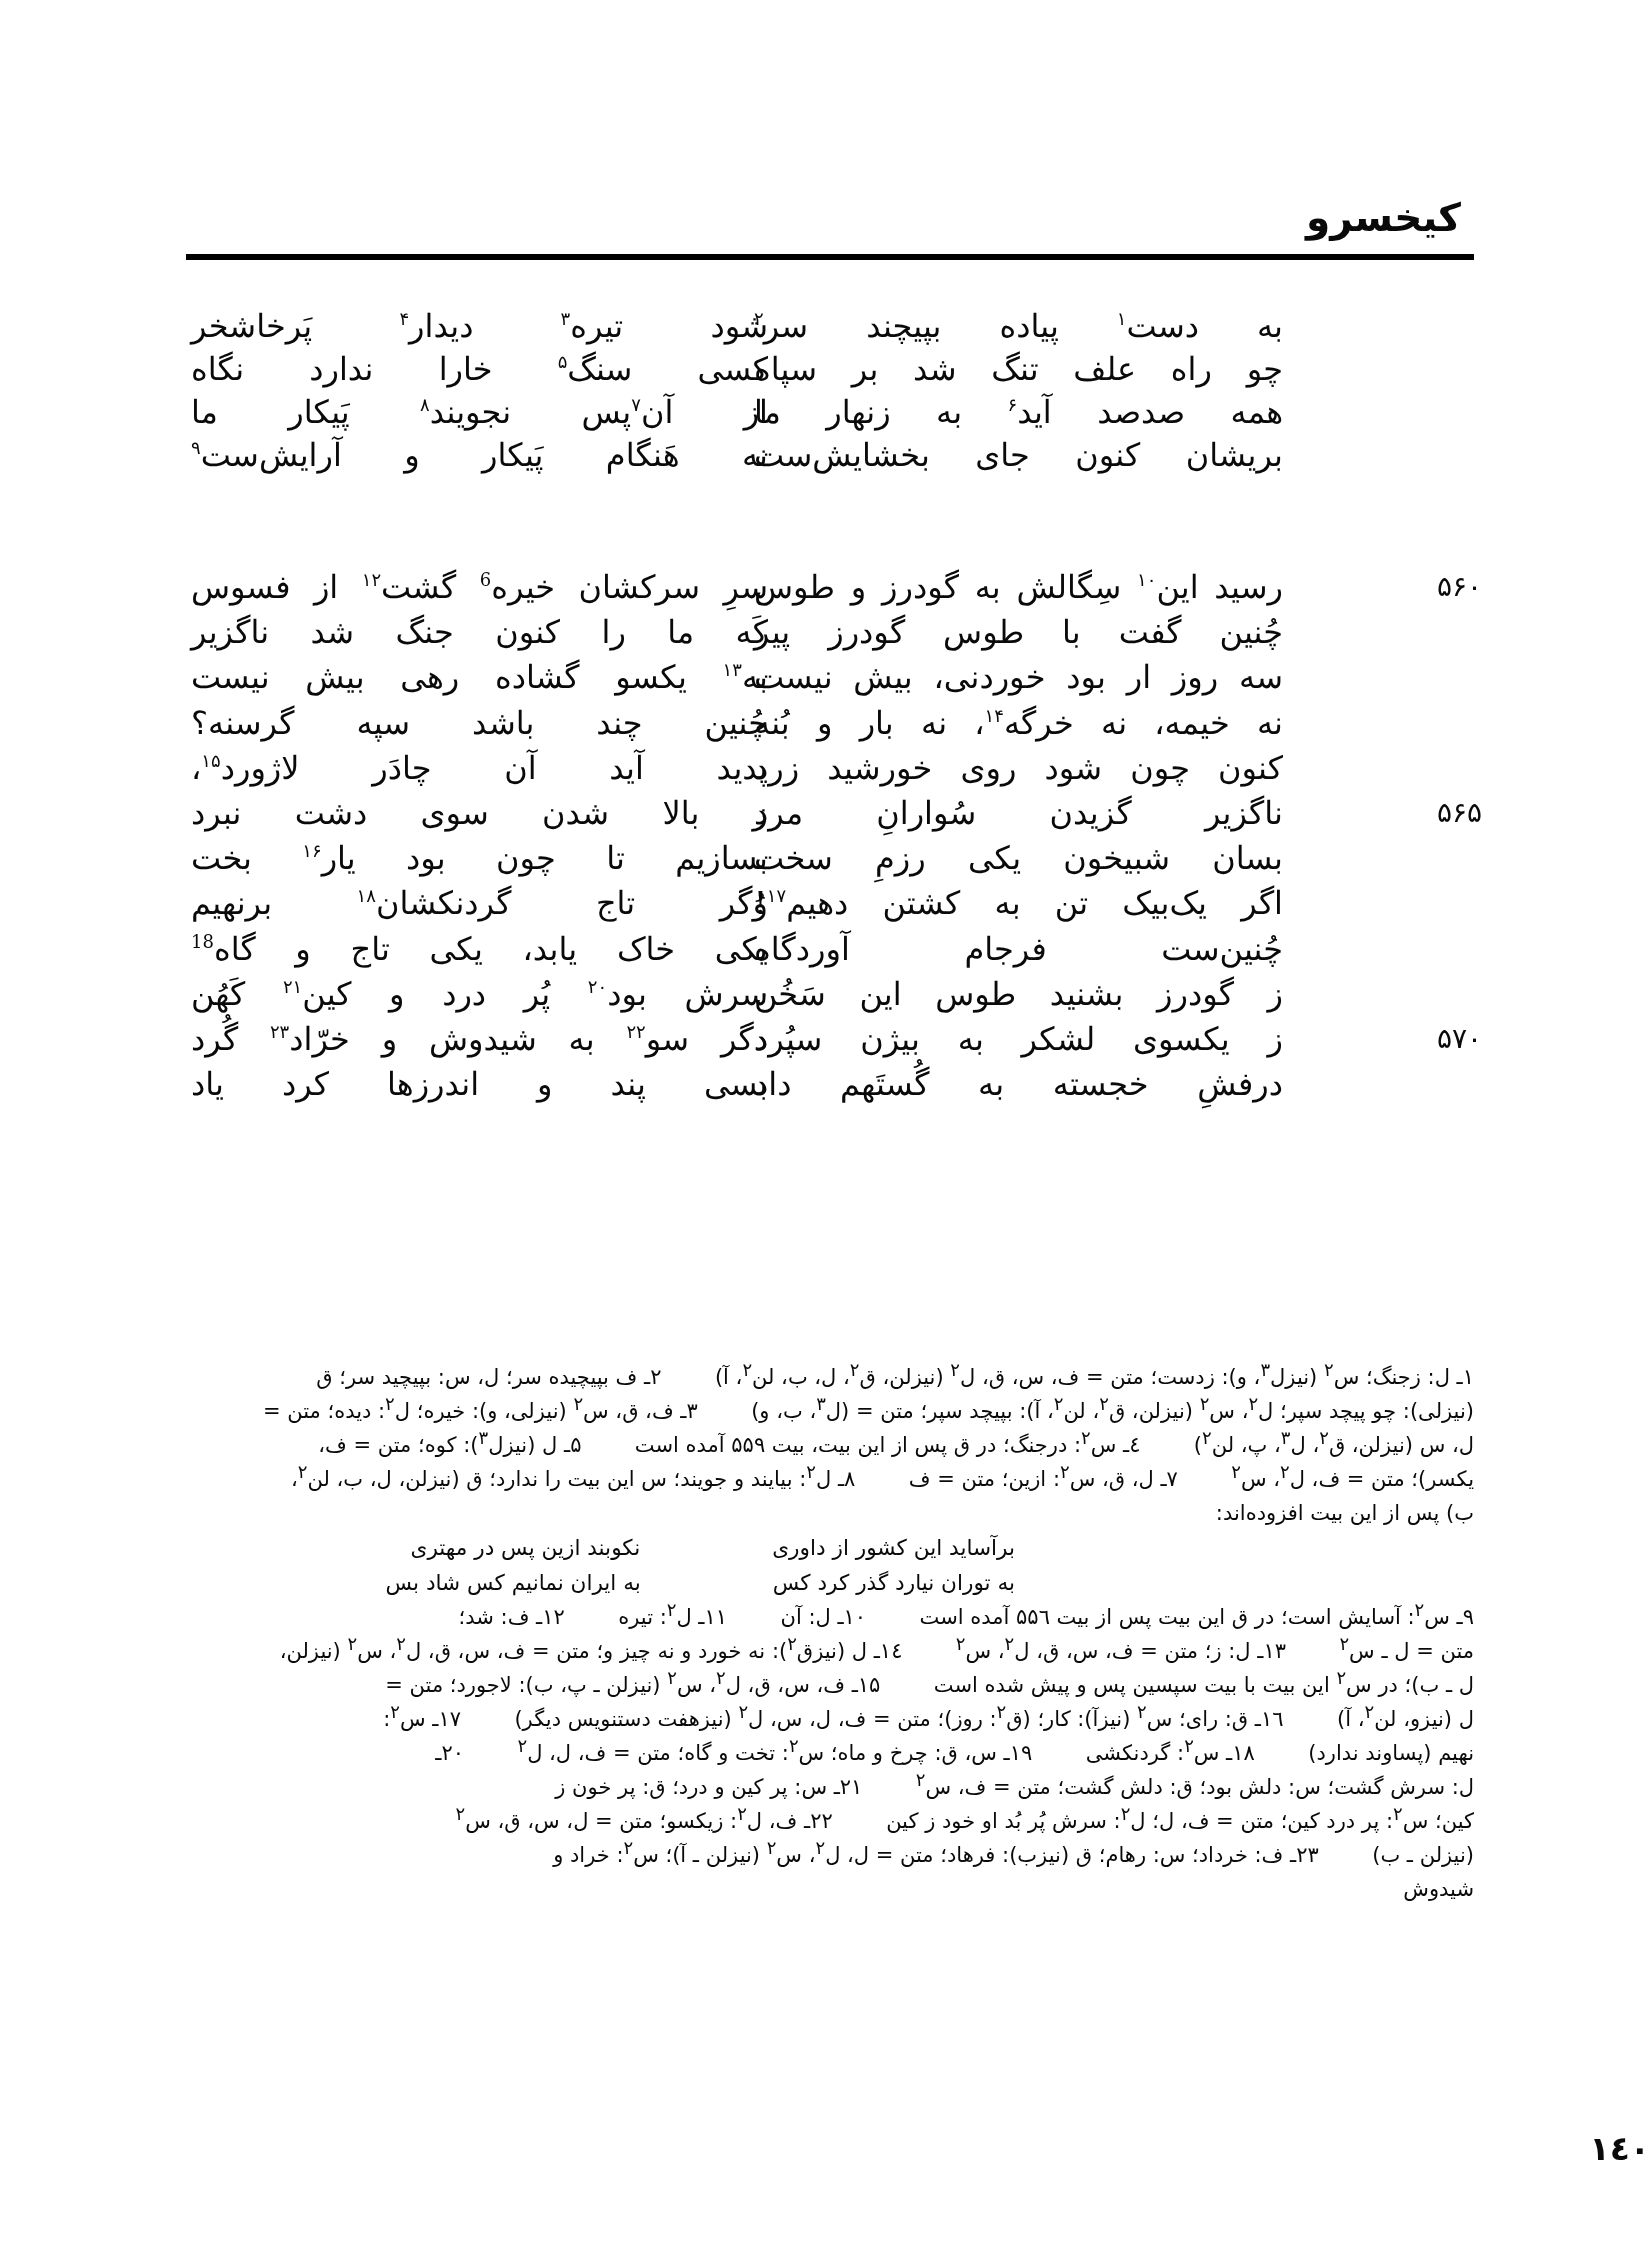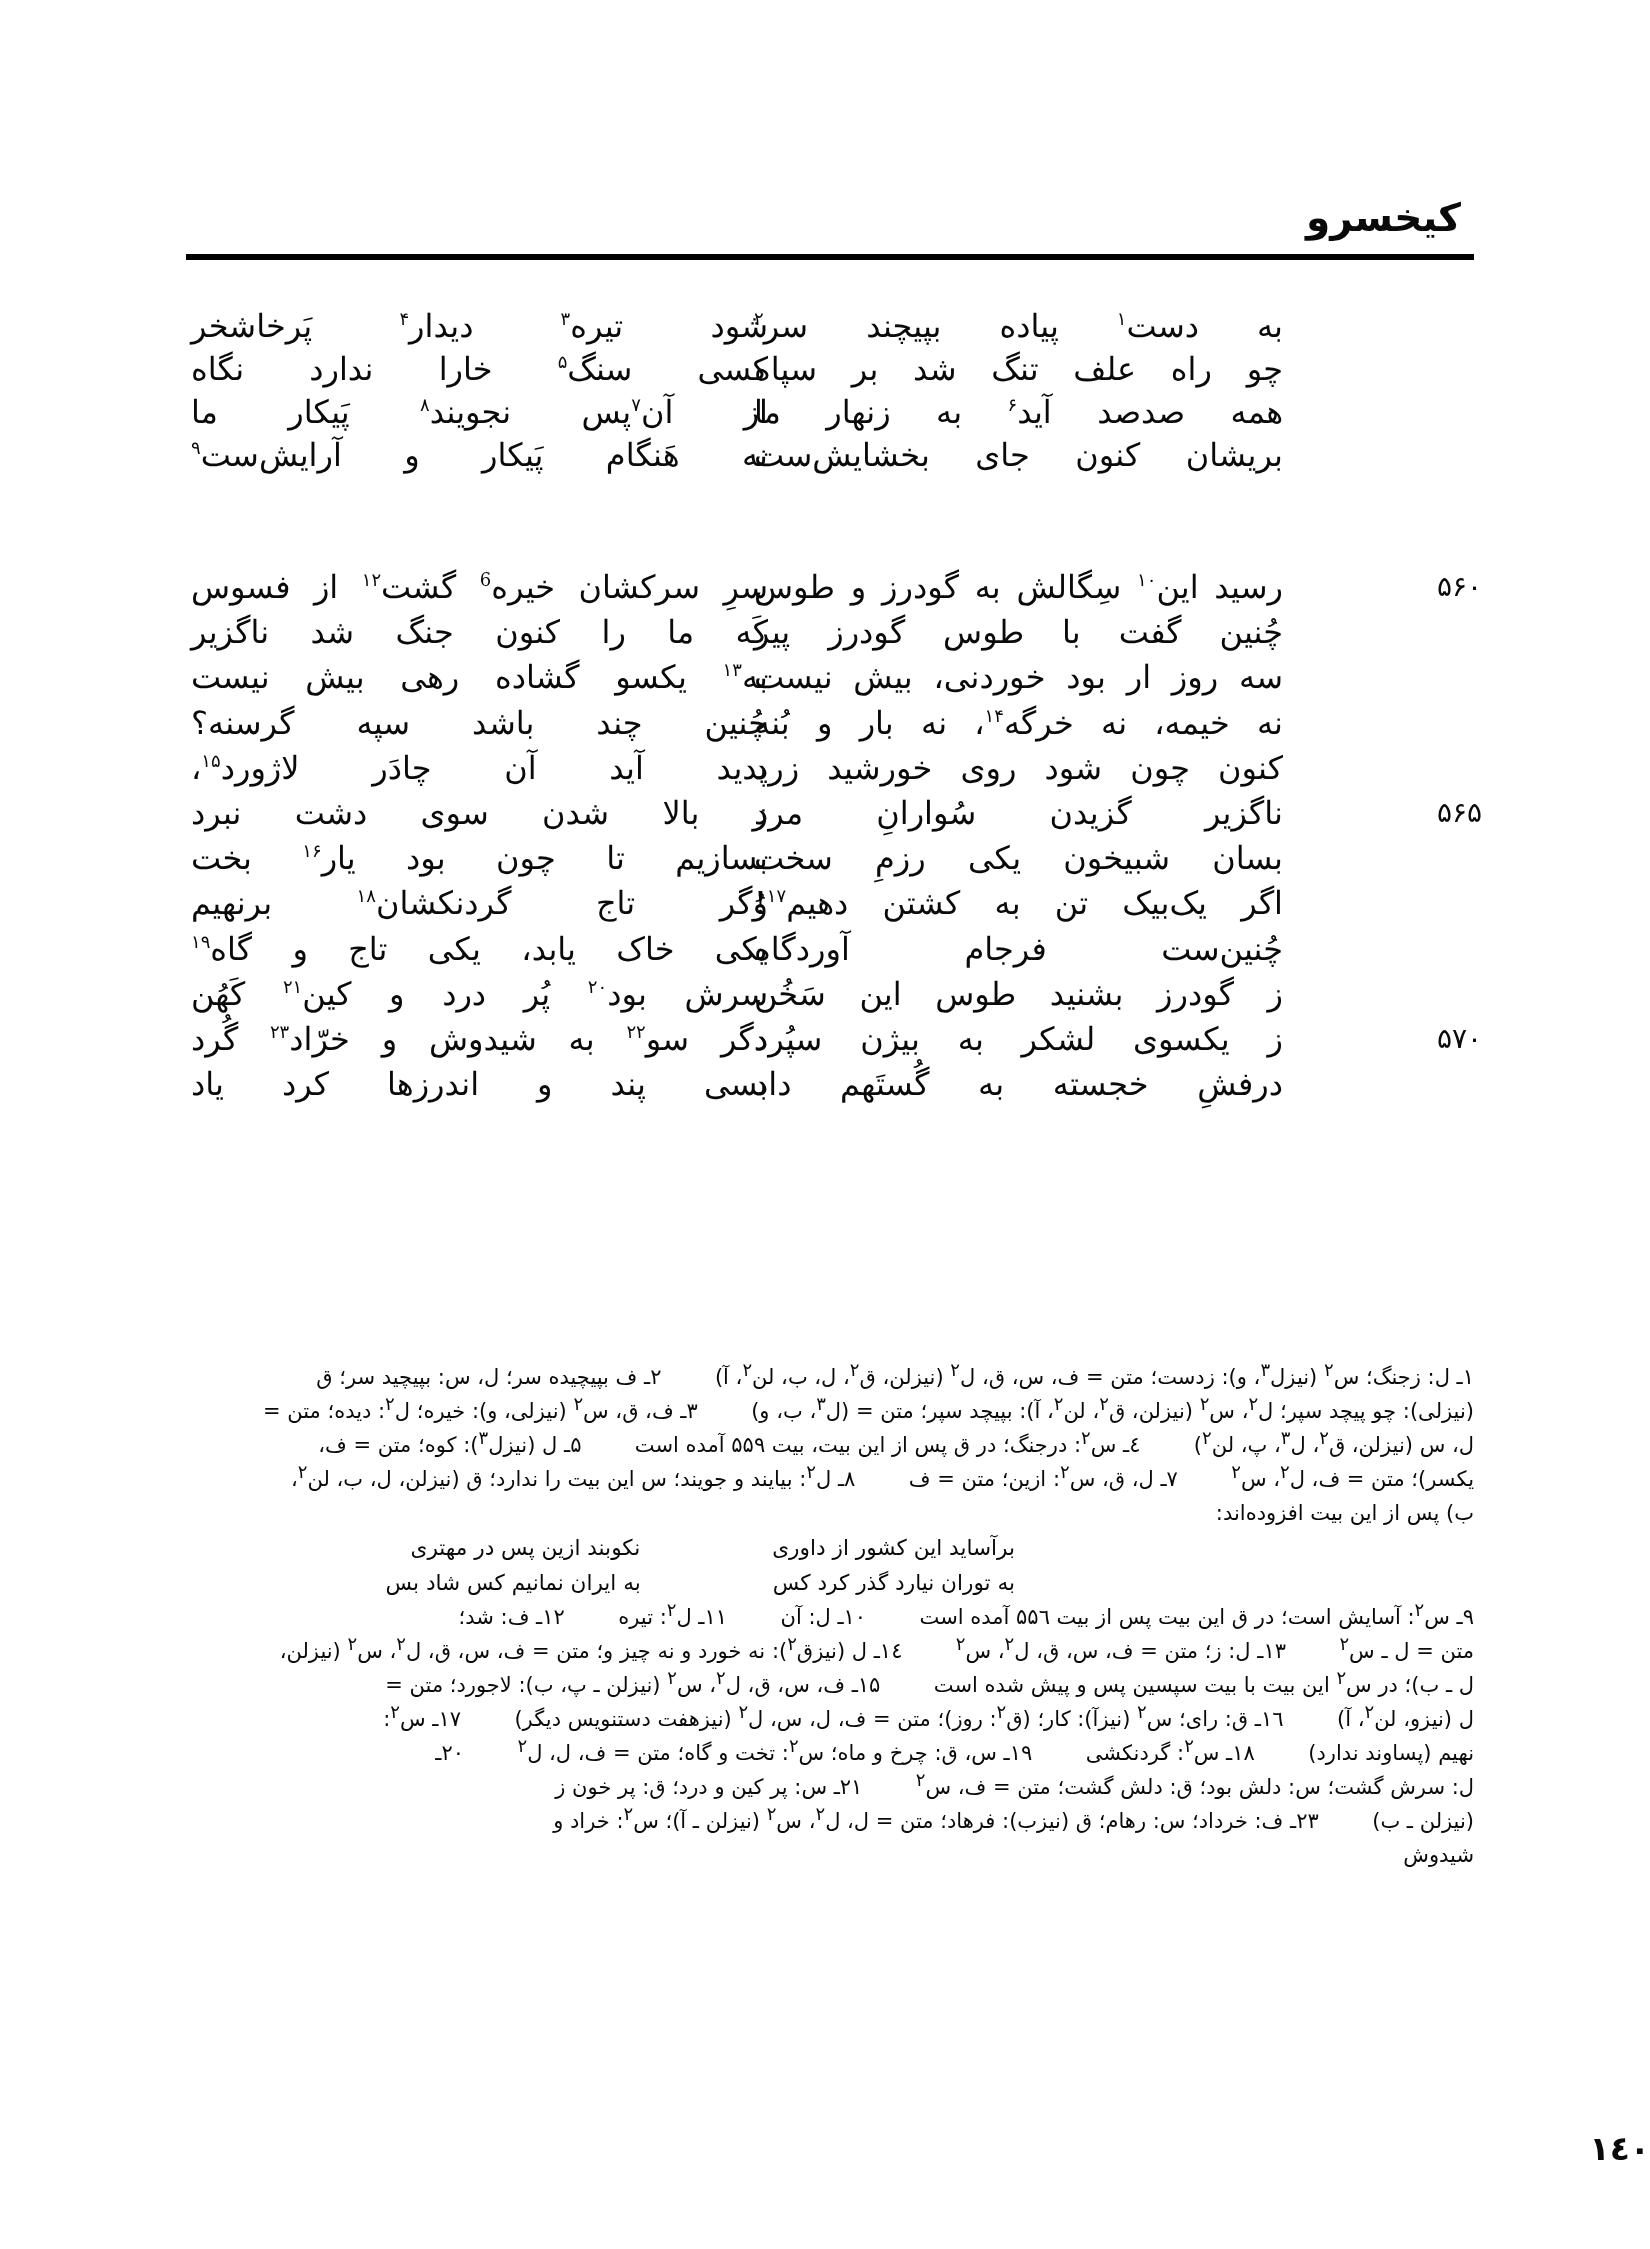--- a/index.html
+++ b/index.html
@@ -99,21 +99,21 @@
       <div class="couplet" style="top: 532px;">
         <span class="hemi first">بسان شبیخون یکی رزمِ سخت</span>
         <span class="hemi second">بسازیم تا چون بود یار<sup>۱۶</sup> بخت</span>
       </div>
       <div class="couplet" style="top: 577px;">
         <span class="hemi first">اگر یک‌بیک تن به کشتن دهیم<sup>۱۷</sup>!</span>
         <span class="hemi second">وُگر تاج گردنکشان<sup>۱۸</sup> برنهیم</span>
       </div>
       <div class="couplet" style="top: 623px;">
         <span class="hemi first">چُنین‌ست فرجام آوردگاه</span>
-        <span class="hemi second">یکی خاک یابد، یکی تاج و گاه<sup>۱۹</sup></span>
+        <span class="hemi second">یکی خاک یابد، یکی تاج و گاه<sup>18</sup></span>
       </div>
       <div class="couplet" style="top: 668px;">
         <span class="hemi first">ز گودرز بشنید طوس این سَخُن</span>
         <span class="hemi second">سرش بود<sup>۲۰</sup> پُر درد و کین<sup>۲۱</sup> کَهُن</span>
       </div>
       <div class="couplet" style="top: 713px;">
         <span class="verse-num">۵۷۰</span>
         <span class="hemi first">ز یکسوی لشکر به بیژن سپُرد</span>
         <span class="hemi second">دگر سو<sup>۲۲</sup> به شیدوش و خرّاد<sup>۲۳</sup> گُرد</span>
       </div>
@@ -136,19 +136,20 @@
       <div class="added">
         <span>به توران نیارد گذر کرد کس</span>
         <span>به ایران نمانیم کس شاد بس</span>
       </div>
       <span class="note-line">۹ـ س<sup>۲</sup>: آسایش است؛ در ق این بیت پس از بیت ۵۵٦ آمده است&nbsp;&nbsp;&nbsp;&nbsp;&nbsp;&nbsp;&nbsp;&nbsp;۱۰ـ ل: آن&nbsp;&nbsp;&nbsp;&nbsp;&nbsp;&nbsp;&nbsp;&nbsp;۱۱ـ ل<sup>۲</sup>: تیره&nbsp;&nbsp;&nbsp;&nbsp;&nbsp;&nbsp;&nbsp;&nbsp;۱۲ـ ف: شد؛</span>
       <span class="note-line">متن = ل ـ س<sup>۲</sup>&nbsp;&nbsp;&nbsp;&nbsp;&nbsp;&nbsp;&nbsp;&nbsp;۱۳ـ ل: ز؛ متن = ف، س، ق، ل<sup>۲</sup>، س<sup>۲</sup>&nbsp;&nbsp;&nbsp;&nbsp;&nbsp;&nbsp;&nbsp;&nbsp;۱٤ـ ل (نیزق<sup>۲</sup>): نه خورد و نه چیز و؛ متن = ف، س، ق، ل<sup>۲</sup>، س<sup>۲</sup> (نیزلن،</span>
       <span class="note-line">ل ـ ب)؛ در س<sup>۲</sup> این بیت با بیت سپسین پس و پیش شده است&nbsp;&nbsp;&nbsp;&nbsp;&nbsp;&nbsp;&nbsp;&nbsp;۱۵ـ ف، س، ق، ل<sup>۲</sup>، س<sup>۲</sup> (نیزلن ـ پ، ب): لاجورد؛ متن =</span>
       <span class="note-line">ل (نیزو، لن<sup>۲</sup>، آ)&nbsp;&nbsp;&nbsp;&nbsp;&nbsp;&nbsp;&nbsp;&nbsp;۱٦ـ ق: رای؛ س<sup>۲</sup> (نیزآ): کار؛ (ق<sup>۲</sup>: روز)؛ متن = ف، ل، س، ل<sup>۲</sup> (نیزهفت دستنویس دیگر)&nbsp;&nbsp;&nbsp;&nbsp;&nbsp;&nbsp;&nbsp;&nbsp;۱۷ـ س<sup>۲</sup>:</span>
       <span class="note-line">نهیم (پساوند ندارد)&nbsp;&nbsp;&nbsp;&nbsp;&nbsp;&nbsp;&nbsp;&nbsp;۱۸ـ س<sup>۲</sup>: گردنکشی&nbsp;&nbsp;&nbsp;&nbsp;&nbsp;&nbsp;&nbsp;&nbsp;۱۹ـ س، ق: چرخ و ماه؛ س<sup>۲</sup>: تخت و گاه؛ متن = ف، ل، ل<sup>۲</sup>&nbsp;&nbsp;&nbsp;&nbsp;&nbsp;&nbsp;&nbsp;&nbsp;۲۰ـ</span>
       <span class="note-line">ل: سرش گشت؛ س: دلش بود؛ ق: دلش گشت؛ متن = ف، س<sup>۲</sup>&nbsp;&nbsp;&nbsp;&nbsp;&nbsp;&nbsp;&nbsp;&nbsp;۲۱ـ س: پر کین و درد؛ ق: پر خون ز</span>
+      <span class="note-line">کین؛ س<sup>۲</sup>: پر درد کین؛ متن = ف، ل؛ ل<sup>۲</sup>: سرش پُر بُد او خود ز کین&nbsp;&nbsp;&nbsp;&nbsp;&nbsp;&nbsp;&nbsp;&nbsp;۲۲ـ ف، ل<sup>۲</sup>: زیکسو؛ متن = ل، س، ق، س<sup>۲</sup></span>
       <span class="note-line">(نیزلن ـ ب)&nbsp;&nbsp;&nbsp;&nbsp;&nbsp;&nbsp;&nbsp;&nbsp;۲۳ـ ف: خرداد؛ س: رهام؛ ق (نیزب): فرهاد؛ متن = ل، ل<sup>۲</sup>، س<sup>۲</sup> (نیزلن ـ آ)؛ س<sup>۲</sup>: خراد و</span>
       <span class="note-line">شیدوش</span>
     </div>
 
   <div class="page-number">۱٤۰</div>
 </div>
 
 
 </body></html>

